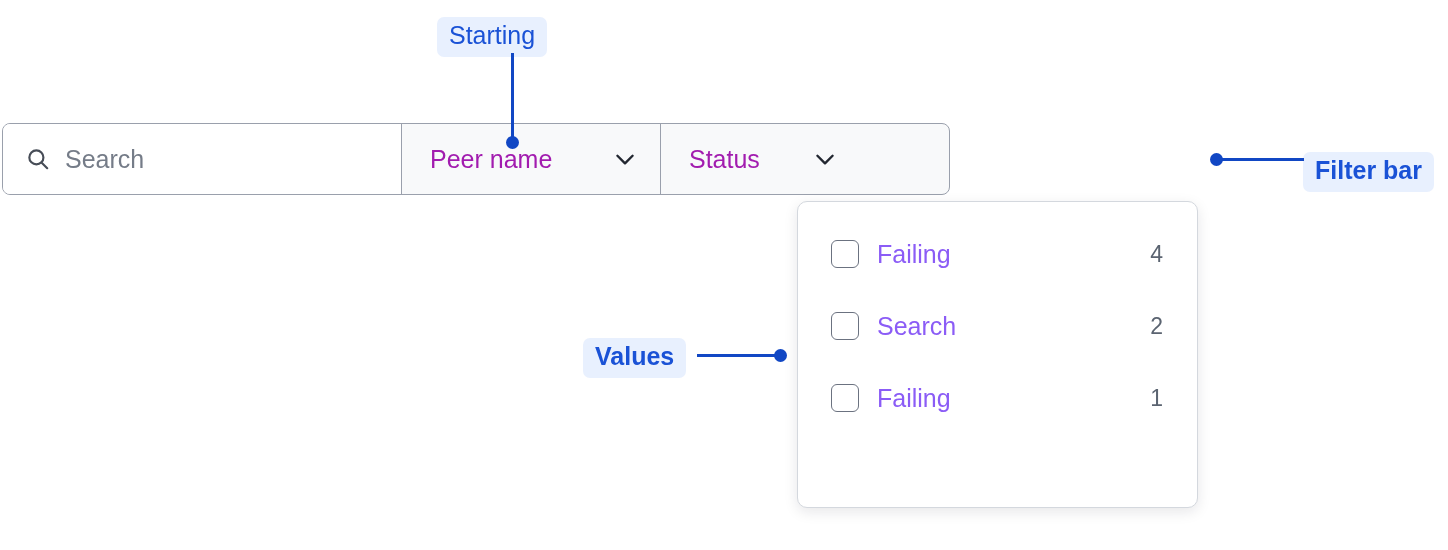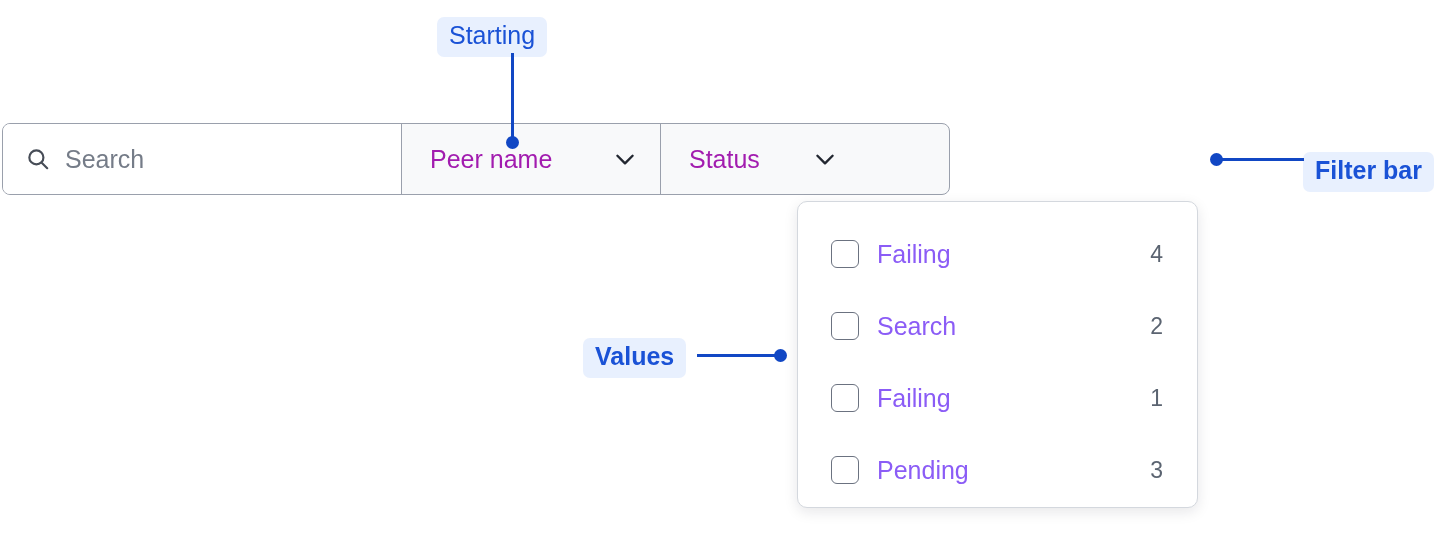--- a/index.html
+++ b/index.html
@@ -216,25 +216,20 @@
     <span class="value-label">Search</span>
     <span class="value-count">2</span>
   </div>
 
   <div class="value-row">
     <span class="value-checkbox"></span>
     <span class="value-label">Failing</span>
     <span class="value-count">1</span>
   </div>
 
-  <div class="value-row">
-    <span class="value-checkbox"></span>
-    <span class="value-label">Pending</span>
-    <span class="value-count">3</span>
-  </div>
 
 </div>
 
 <div class="anno-chip" id="anno-parameter">Starting</div>
 <div class="anno-line" id="line-parameter"></div>
 <div class="anno-dot" id="dot-parameter"></div>
 
 <div class="anno-chip" id="anno-filterbar">Filter bar</div>
 <div class="anno-line" id="line-filterbar"></div>
 <div class="anno-dot" id="dot-filterbar"></div>

